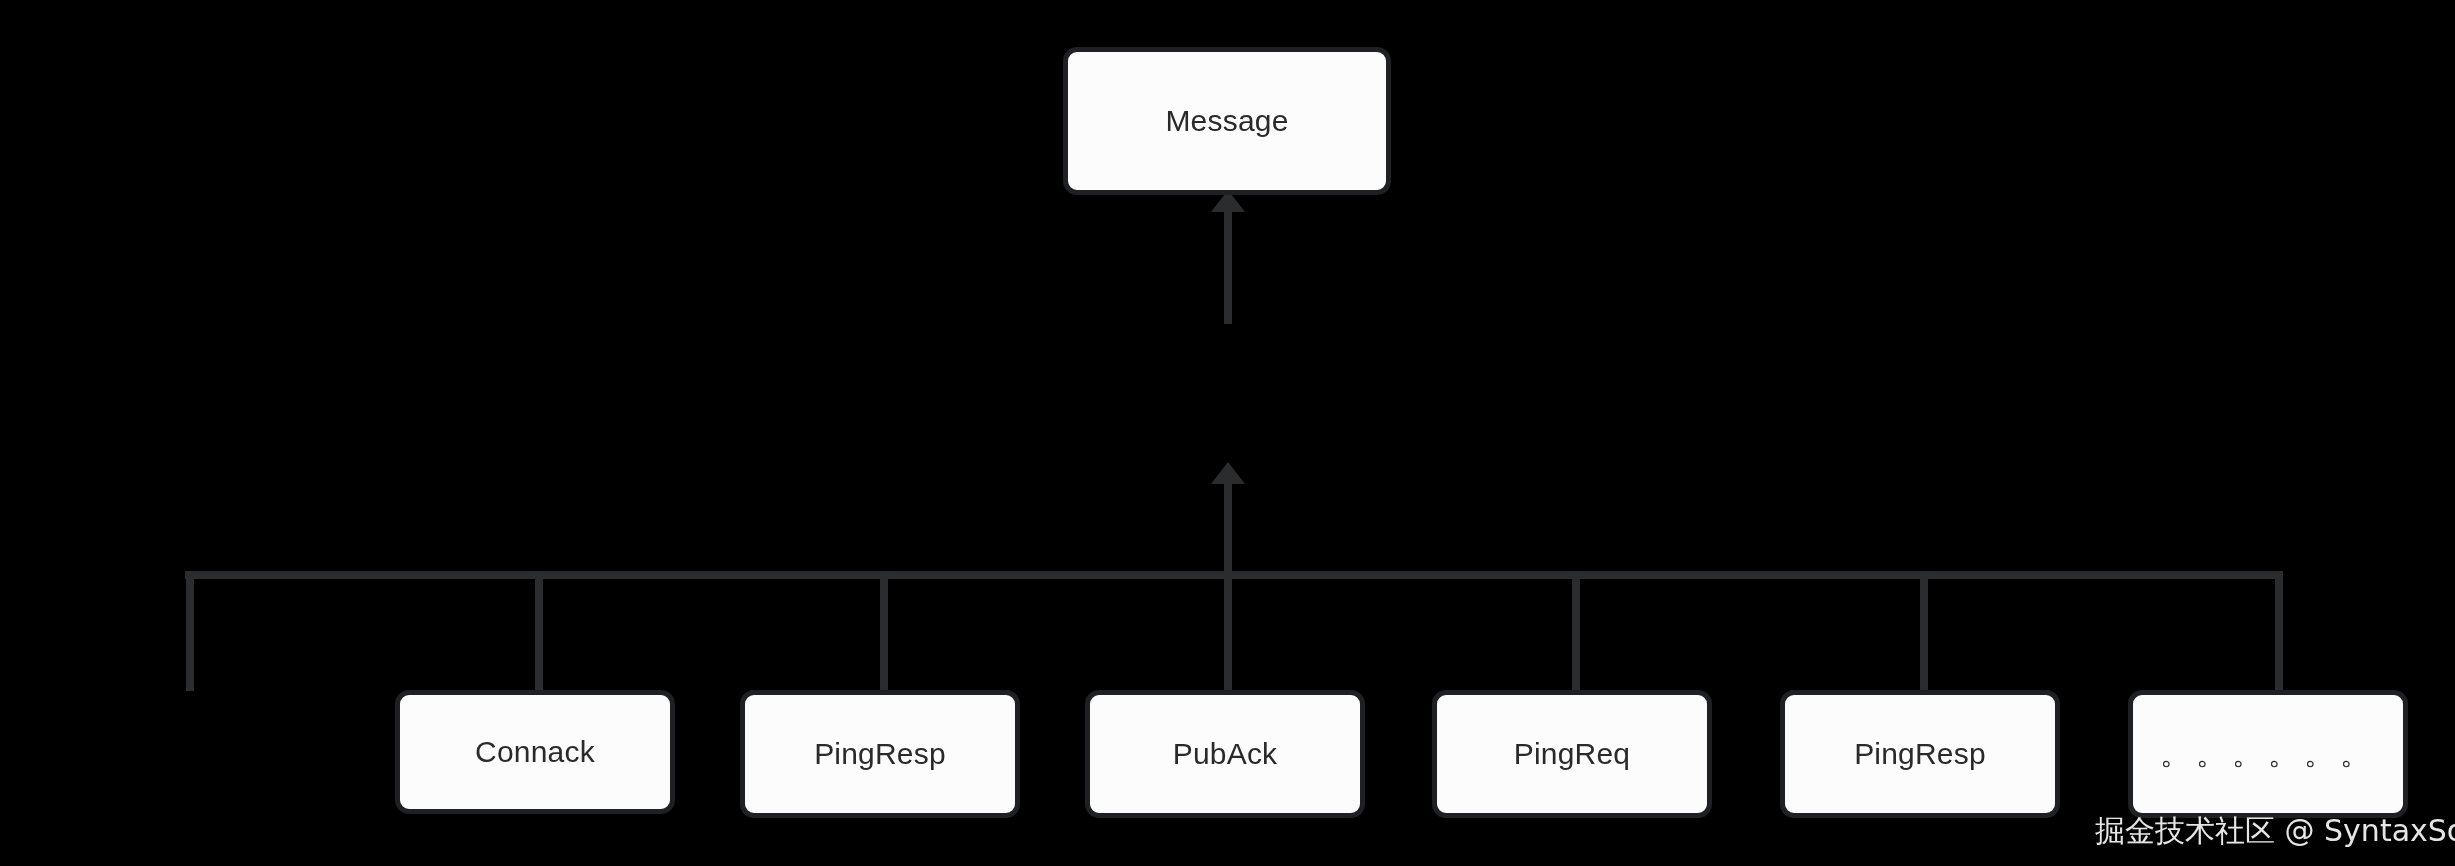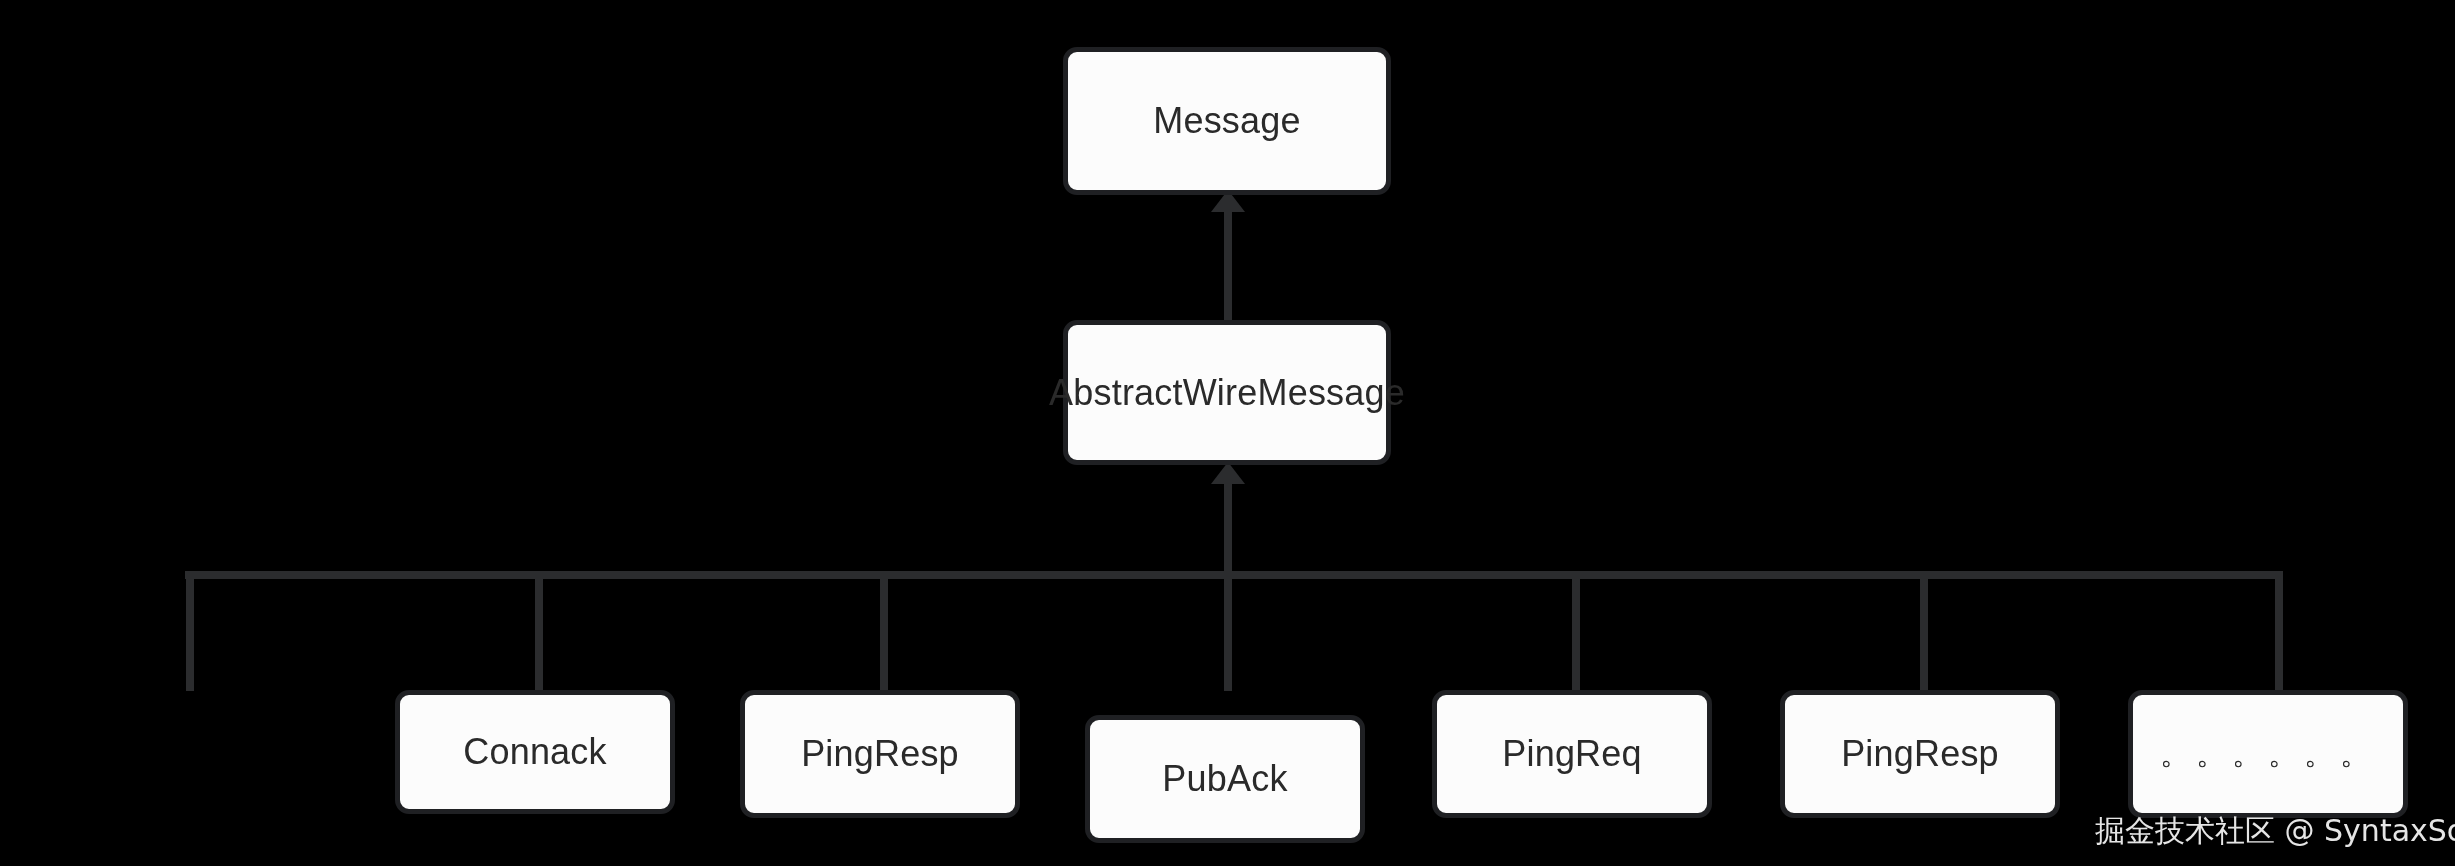--- a/index.html
+++ b/index.html
@@ -23,21 +23,21 @@
     background: #fcfcfc;
     border: 5px solid #1f2023;
     border-radius: 14px;
     display: flex;
     align-items: center;
     justify-content: center;
     z-index: 3;
   }
   .node-label {
     color: #2a2a2a;
-    font-size: 36px;
+    font-size: 30px;
     font-weight: 400;
     letter-spacing: 0.2px;
     white-space: nowrap;
     line-height: 1;
   }
   .node-label.dots {
     font-size: 30px;
     letter-spacing: 6px;
   }
 
@@ -93,34 +93,31 @@
   <div class="conn-v" style="left:880px; top:571px; height:120px;"></div>
   <div class="conn-v" style="left:1224px; top:571px; height:120px;"></div>
   <div class="conn-v" style="left:1572px; top:571px; height:120px;"></div>
   <div class="conn-v" style="left:1920px; top:571px; height:120px;"></div>
   <div class="conn-v" style="left:2275px; top:571px; height:120px;"></div>
 
   <div class="node" style="left:1063px; top:47px; width:328px; height:148px;">
     <span class="node-label">Message</span>
   </div>
 
-  <div class="node" style="left:1063px; top:320px; width:328px; height:145px;">
-    <span class="node-label">AbstractWireMessage</span>
-  </div>
 
 
   <div class="node" style="left:395px; top:690px; width:280px; height:124px;">
     <span class="node-label">Connack</span>
   </div>
 
   <div class="node" style="left:740px; top:690px; width:280px; height:128px;">
     <span class="node-label">PingResp</span>
   </div>
 
-  <div class="node" style="left:1085px; top:690px; width:280px; height:128px;margin-top:25px;">
+  <div class="node" style="left:1085px; top:690px; width:280px; height:128px;">
     <span class="node-label">PubAck</span>
   </div>
 
   <div class="node" style="left:1432px; top:690px; width:280px; height:128px;">
     <span class="node-label">PingReq</span>
   </div>
 
   <div class="node" style="left:1780px; top:690px; width:280px; height:128px;">
     <span class="node-label">PingResp</span>
   </div>

